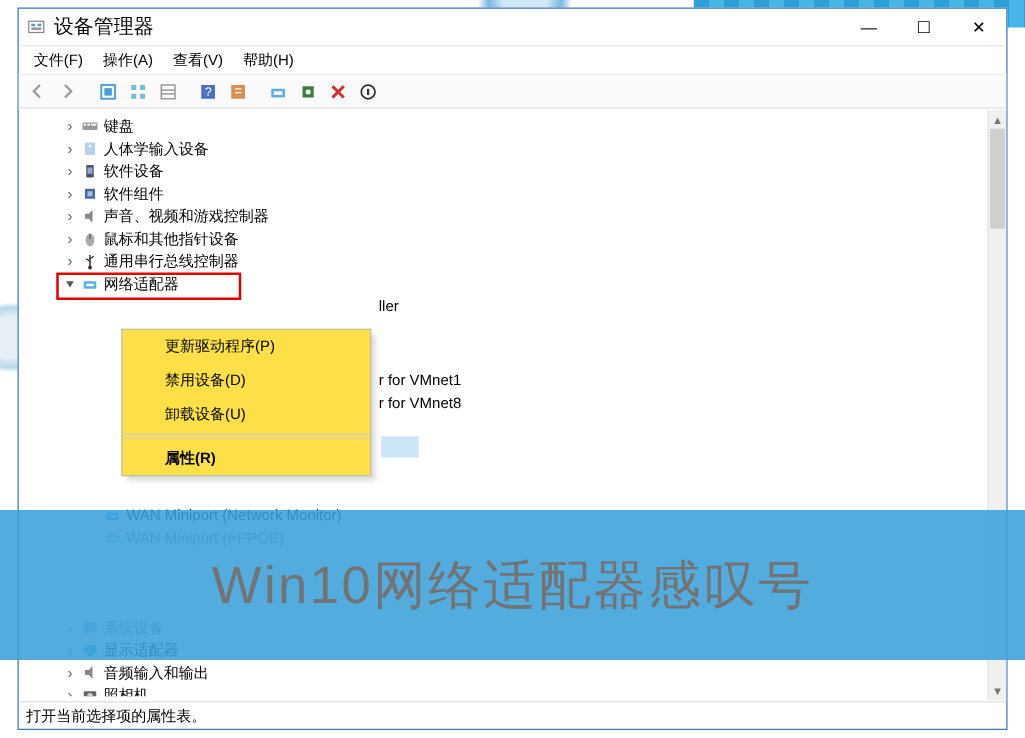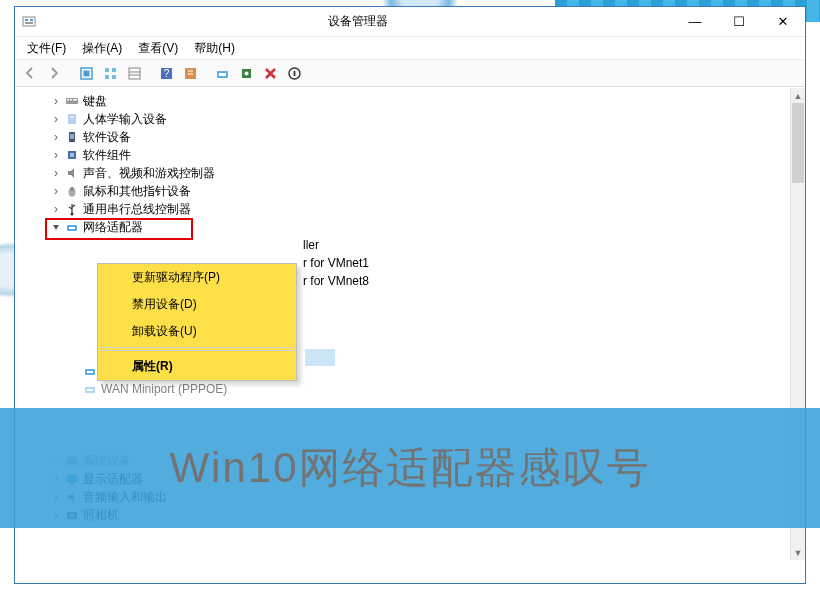--- a/index.html
+++ b/index.html
@@ -20,21 +20,21 @@
   }
   .window {
     position: absolute; left: 14px; top: 6px; width: 792px; height: 578px;
     background: #fff; border: 1px solid #3a78b8; z-index: 10;
   }
   .titlebar {
     height: 30px; display: flex; align-items: center; padding: 0 0 0 6px;
     border-bottom: 1px solid #e8e8e8;
   }
   .title-icon { width: 16px; height: 16px; margin-right: 6px; display: inline-flex; }
-  .title-text { font-size: 12px; flex: 1; text-align: center; }
+  .title-text { font-size: 16px; flex: 1; }
   .win-controls { display: flex; }
   .win-btn { width: 44px; height: 28px; display: flex; align-items: center; justify-content: center; font-size: 13px; }
   .menubar { height: 22px; display: flex; align-items: center; padding: 0 4px; font-size: 12px; }
   .menu-item { padding: 2px 8px; }
   .toolbar {
     height: 28px; display: flex; align-items: center; padding: 0 4px;
     border-top: 1px solid #eee; border-bottom: 1px solid #ddd; gap: 2px;
     background: #fafafa;
   }
   .tool-btn { width: 22px; height: 22px; display: flex; align-items: center; justify-content: center; }
@@ -272,21 +272,21 @@
           <svg width="14" height="14" viewBox="0 0 14 14">
             <rect x="2" y="5" width="10" height="6" fill="#5ab0e0" rx="1"></rect>
             <rect x="4" y="7" width="6" height="2" fill="#fff"></rect>
           </svg>
         </span>
       <span class="label-cell">网络适配器</span>
     </div>
     <div class="tree-row indent-2" style="padding-left:286px;">
       <span class="label-cell">ller</span>
     </div>
-    <div class="tree-row indent-2" style="padding-left:286px;">
+    <div class="tree-row indent-2" style="padding-left:286px;margin-top:41px;">
       <span class="label-cell">r for VMnet1</span>
     </div>
     <div class="tree-row indent-2" style="padding-left:286px;">
       <span class="label-cell">r for VMnet8</span>
     </div>
     <div class="tree-row indent-2" style="height:18px;"></div>
     <div class="tree-row indent-2" style="height:18px;"></div>
     <div class="tree-row indent-2" style="height:18px;"></div>
     <div class="tree-row indent-2" style="height:18px;"></div>
     <div class="tree-row indent-2">
@@ -351,20 +351,23 @@
 
     <div class="red-box" style="left:30px; top:130px; width:148px; height:22px;"></div>
   </div>
 
   <div class="scrollbar-v">
     <div class="scroll-arrow up">▲</div>
     <div class="scroll-thumb"></div>
     <div class="scroll-arrow down">▼</div>
   </div>
 
+  <div class="statusbar">
+    <span>打开当前选择项的属性表。</span>
+  </div>
 
   <div class="context-menu">
     <div class="cm-item">更新驱动程序(P)</div>
     <div class="cm-item">禁用设备(D)</div>
     <div class="cm-item">卸载设备(U)</div>
     <div class="cm-sep"></div>
     <div class="cm-sep"></div>
     <div class="cm-item" style="font-weight:bold;">属性(R)</div>
   </div>
 

